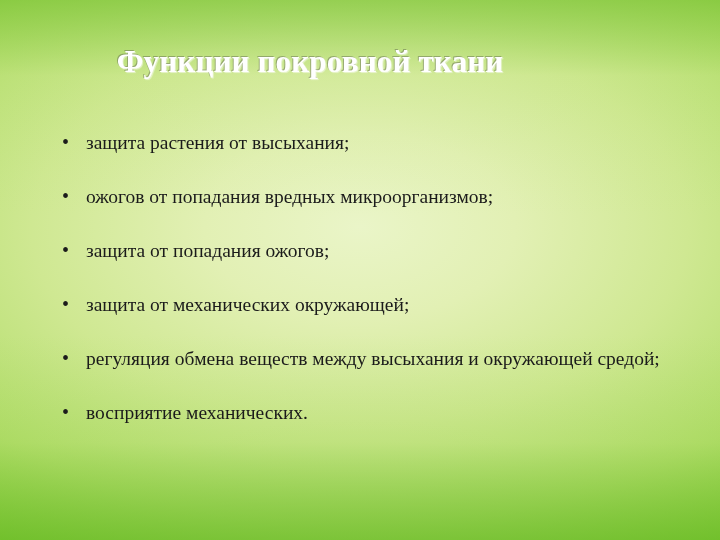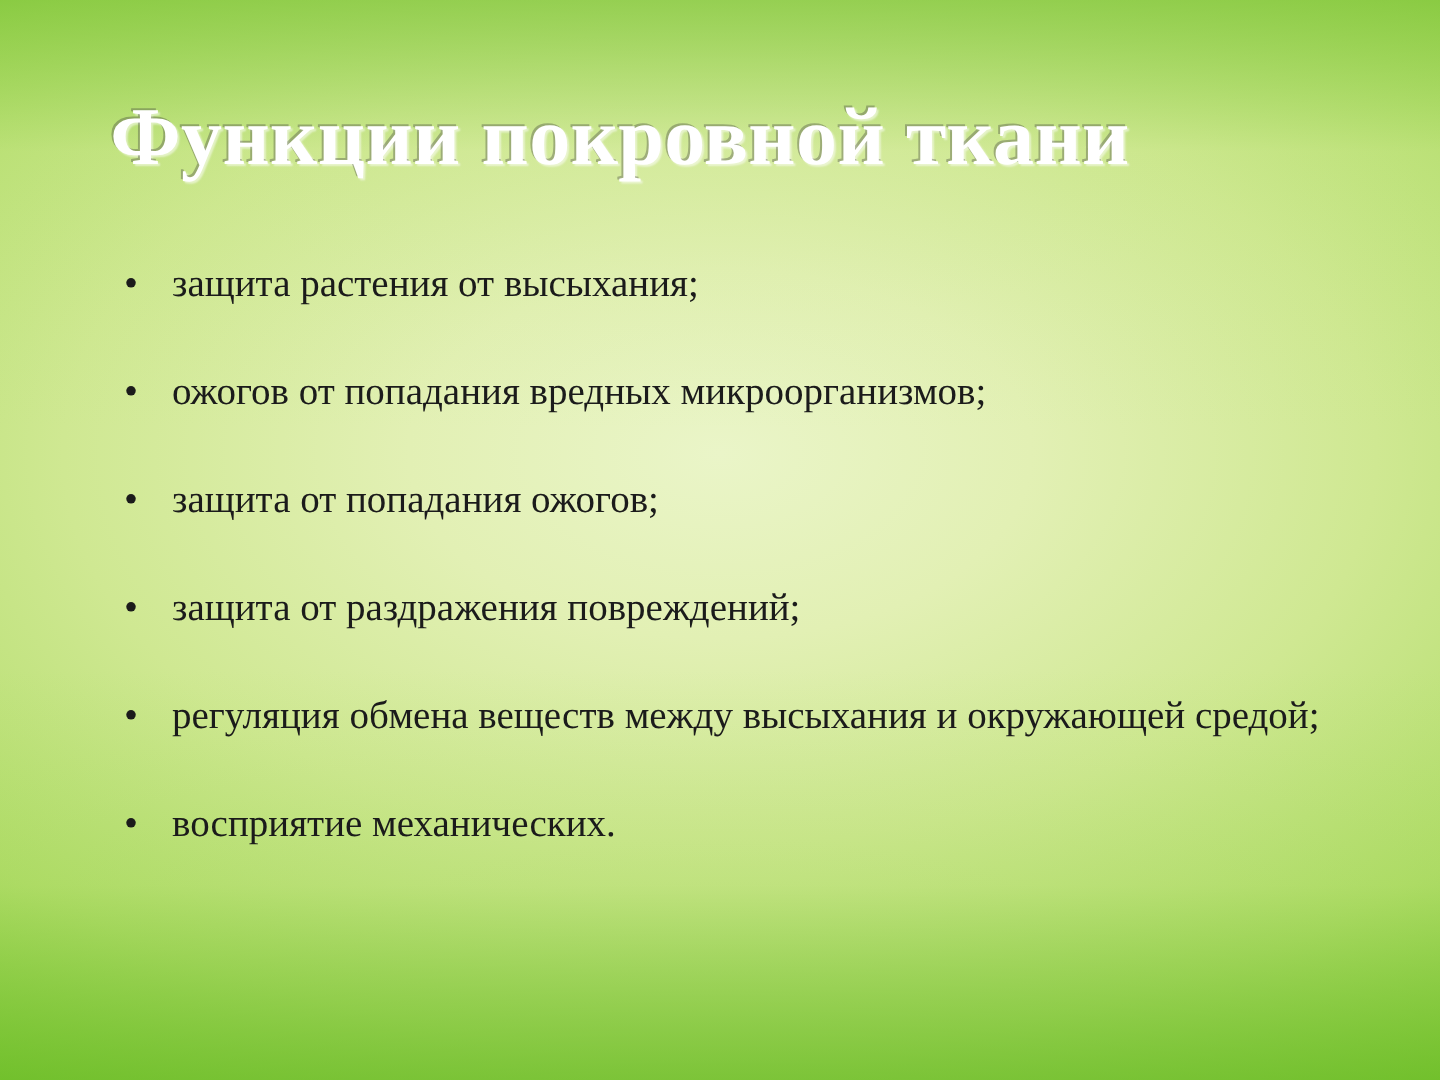--- a/index.html
+++ b/index.html
@@ -43,21 +43,21 @@
   #content {
     position: relative;
     z-index: 2;
   }
   .title {
     position: absolute;
     left: 0;
     top: 44px;
     width: 620px;
     text-align: center;
-    font-size: 41px;
+    font-size: 31px;
     font-weight: bold;
     color: #ffffff;
     letter-spacing: 0.2px;
     text-shadow:
       -1px -1px 0 rgba(60,60,60,0.35),
       1px 1px 1px rgba(255,255,255,0.55);
     font-family: "Liberation Serif", serif;
   }
   .body-list {
     position: absolute;
@@ -115,21 +115,21 @@
         <span class="bullet-text">ожогов от попадания вредных микроорганизмов;</span>
       </li>
 
       <li class="bullet-item">
         <span class="bullet-dot">•</span>
         <span class="bullet-text">защита от попадания ожогов;</span>
       </li>
 
       <li class="bullet-item">
         <span class="bullet-dot">•</span>
-        <span class="bullet-text">защита от раздражения повреждений;</span>
+        <span class="bullet-text">защита от механических окружающей;</span>
       </li>
 
       <li class="bullet-item">
         <span class="bullet-dot">•</span>
         <span class="bullet-text">регуляция обмена веществ между высыхания и окружающей средой;</span>
       </li>
 
       <li class="bullet-item last">
         <span class="bullet-dot">•</span>
         <span class="bullet-text">восприятие механических.</span>

